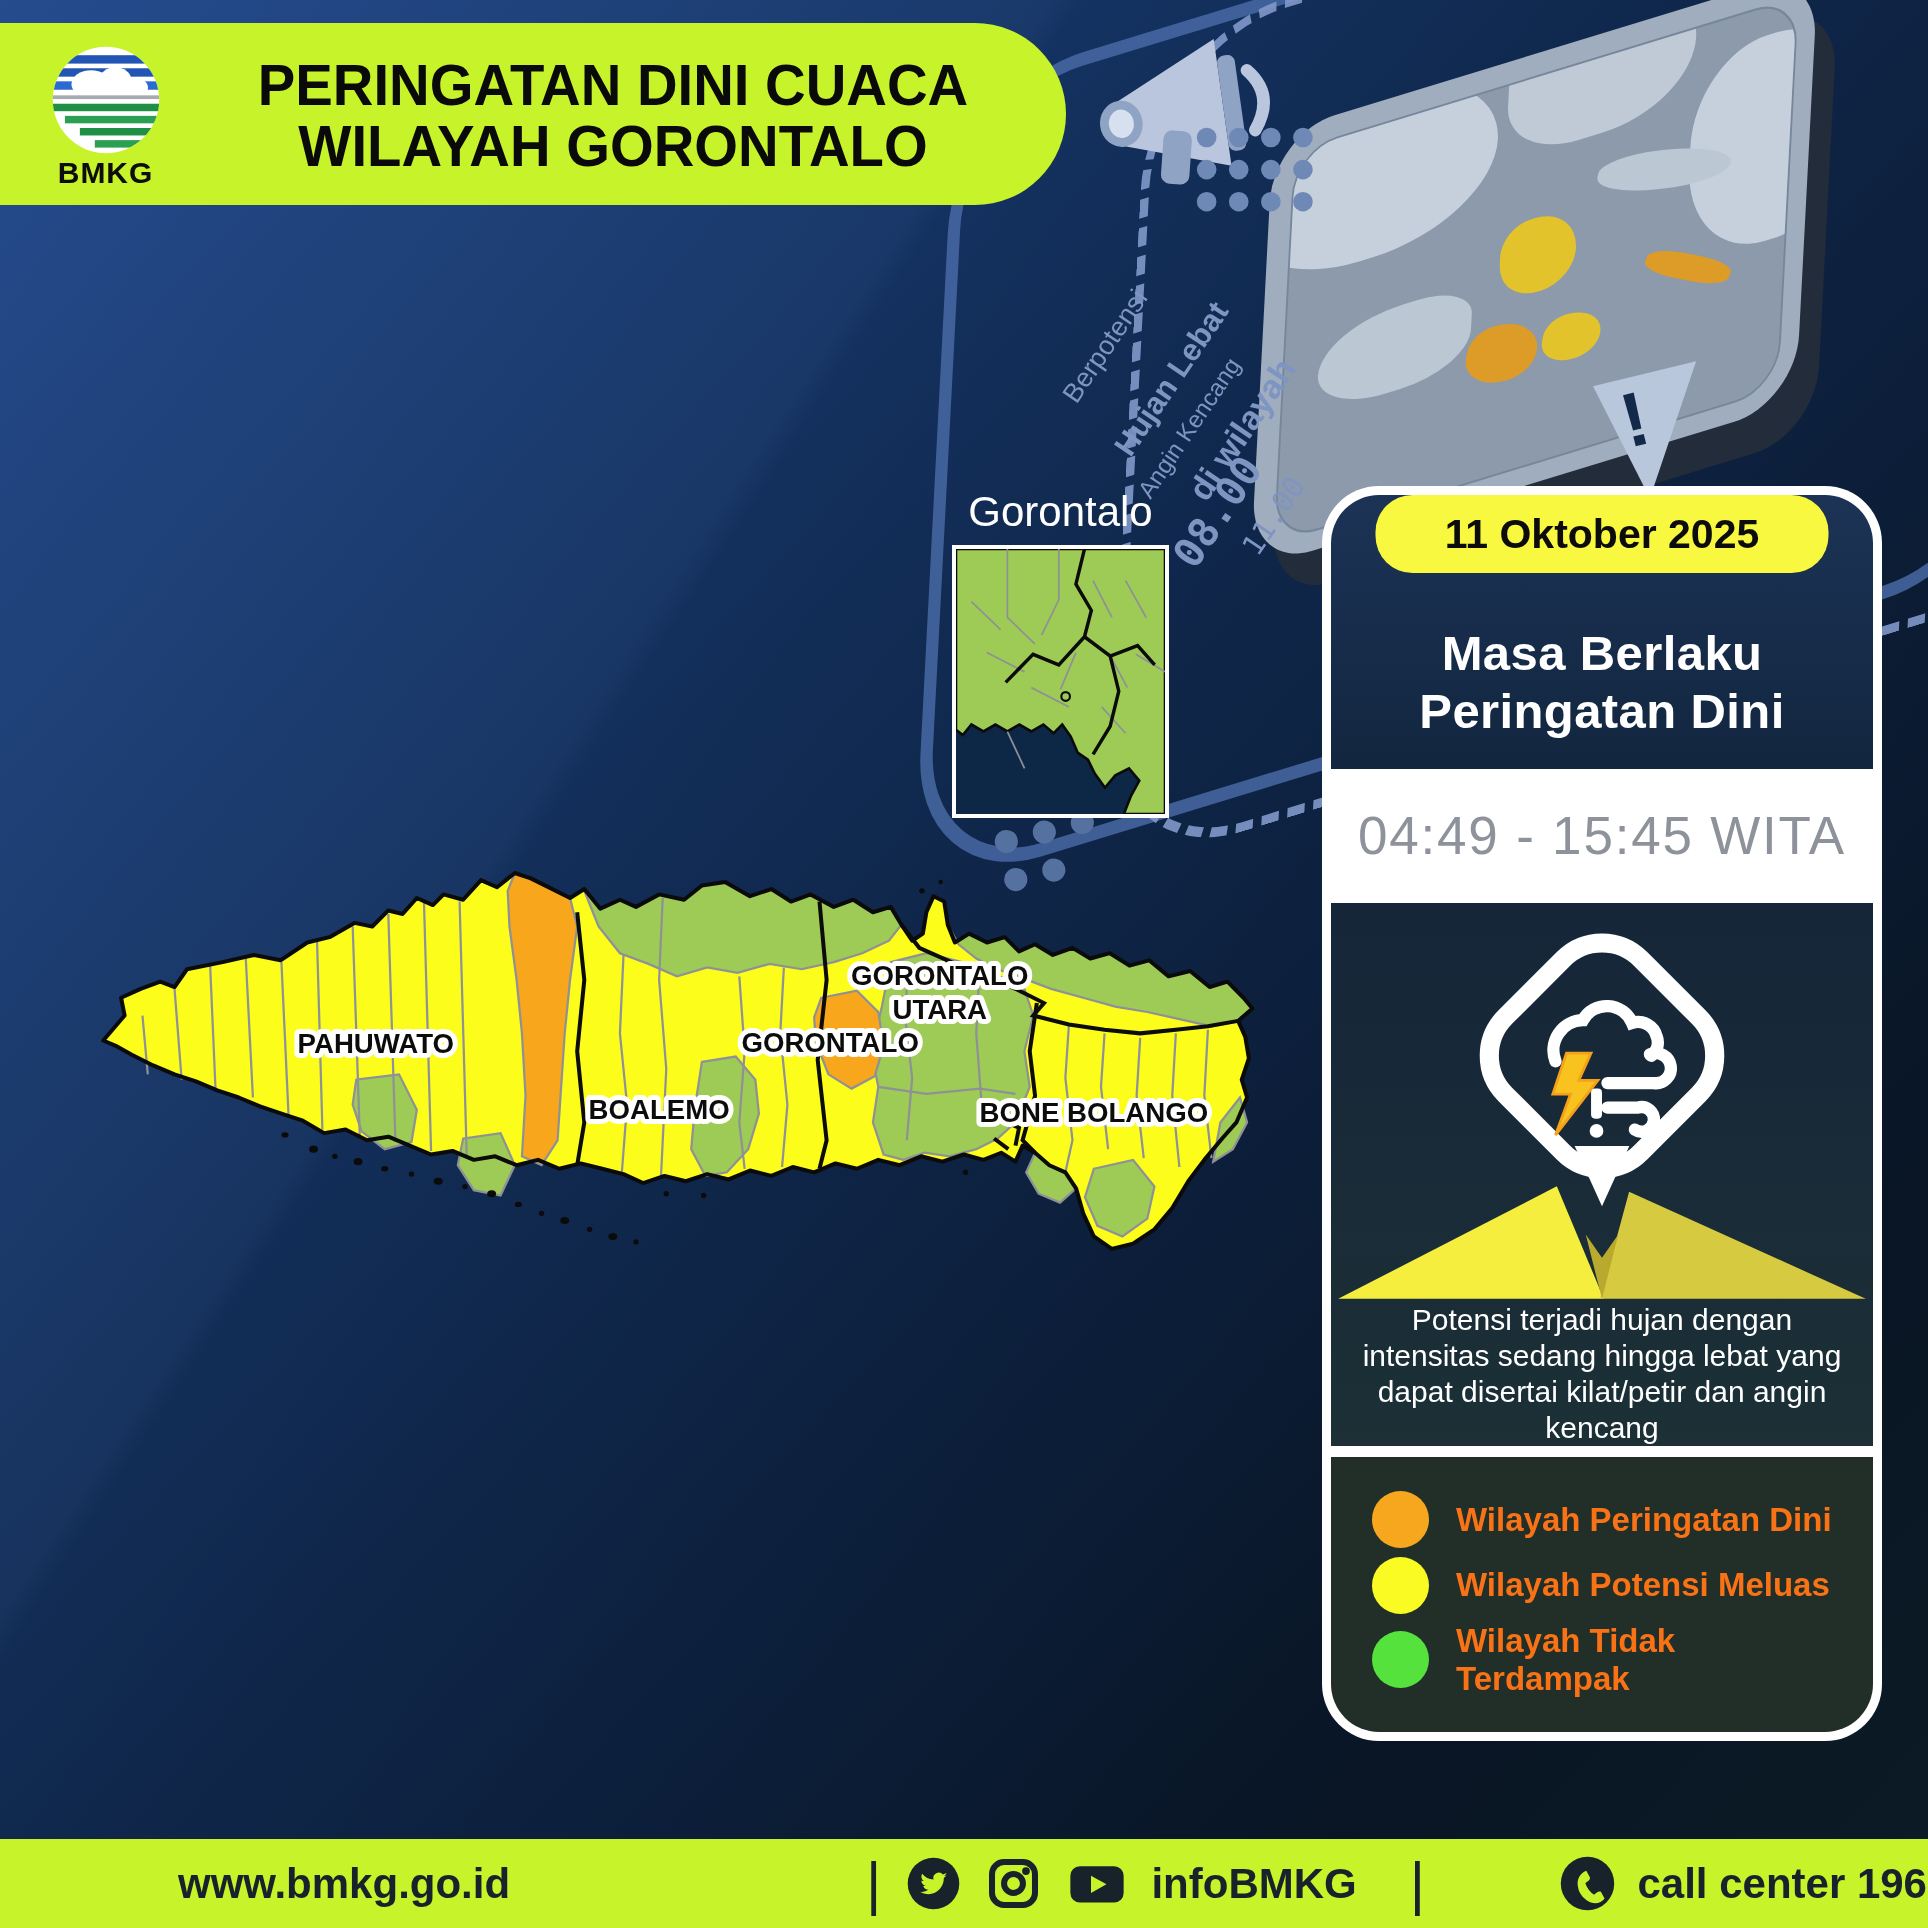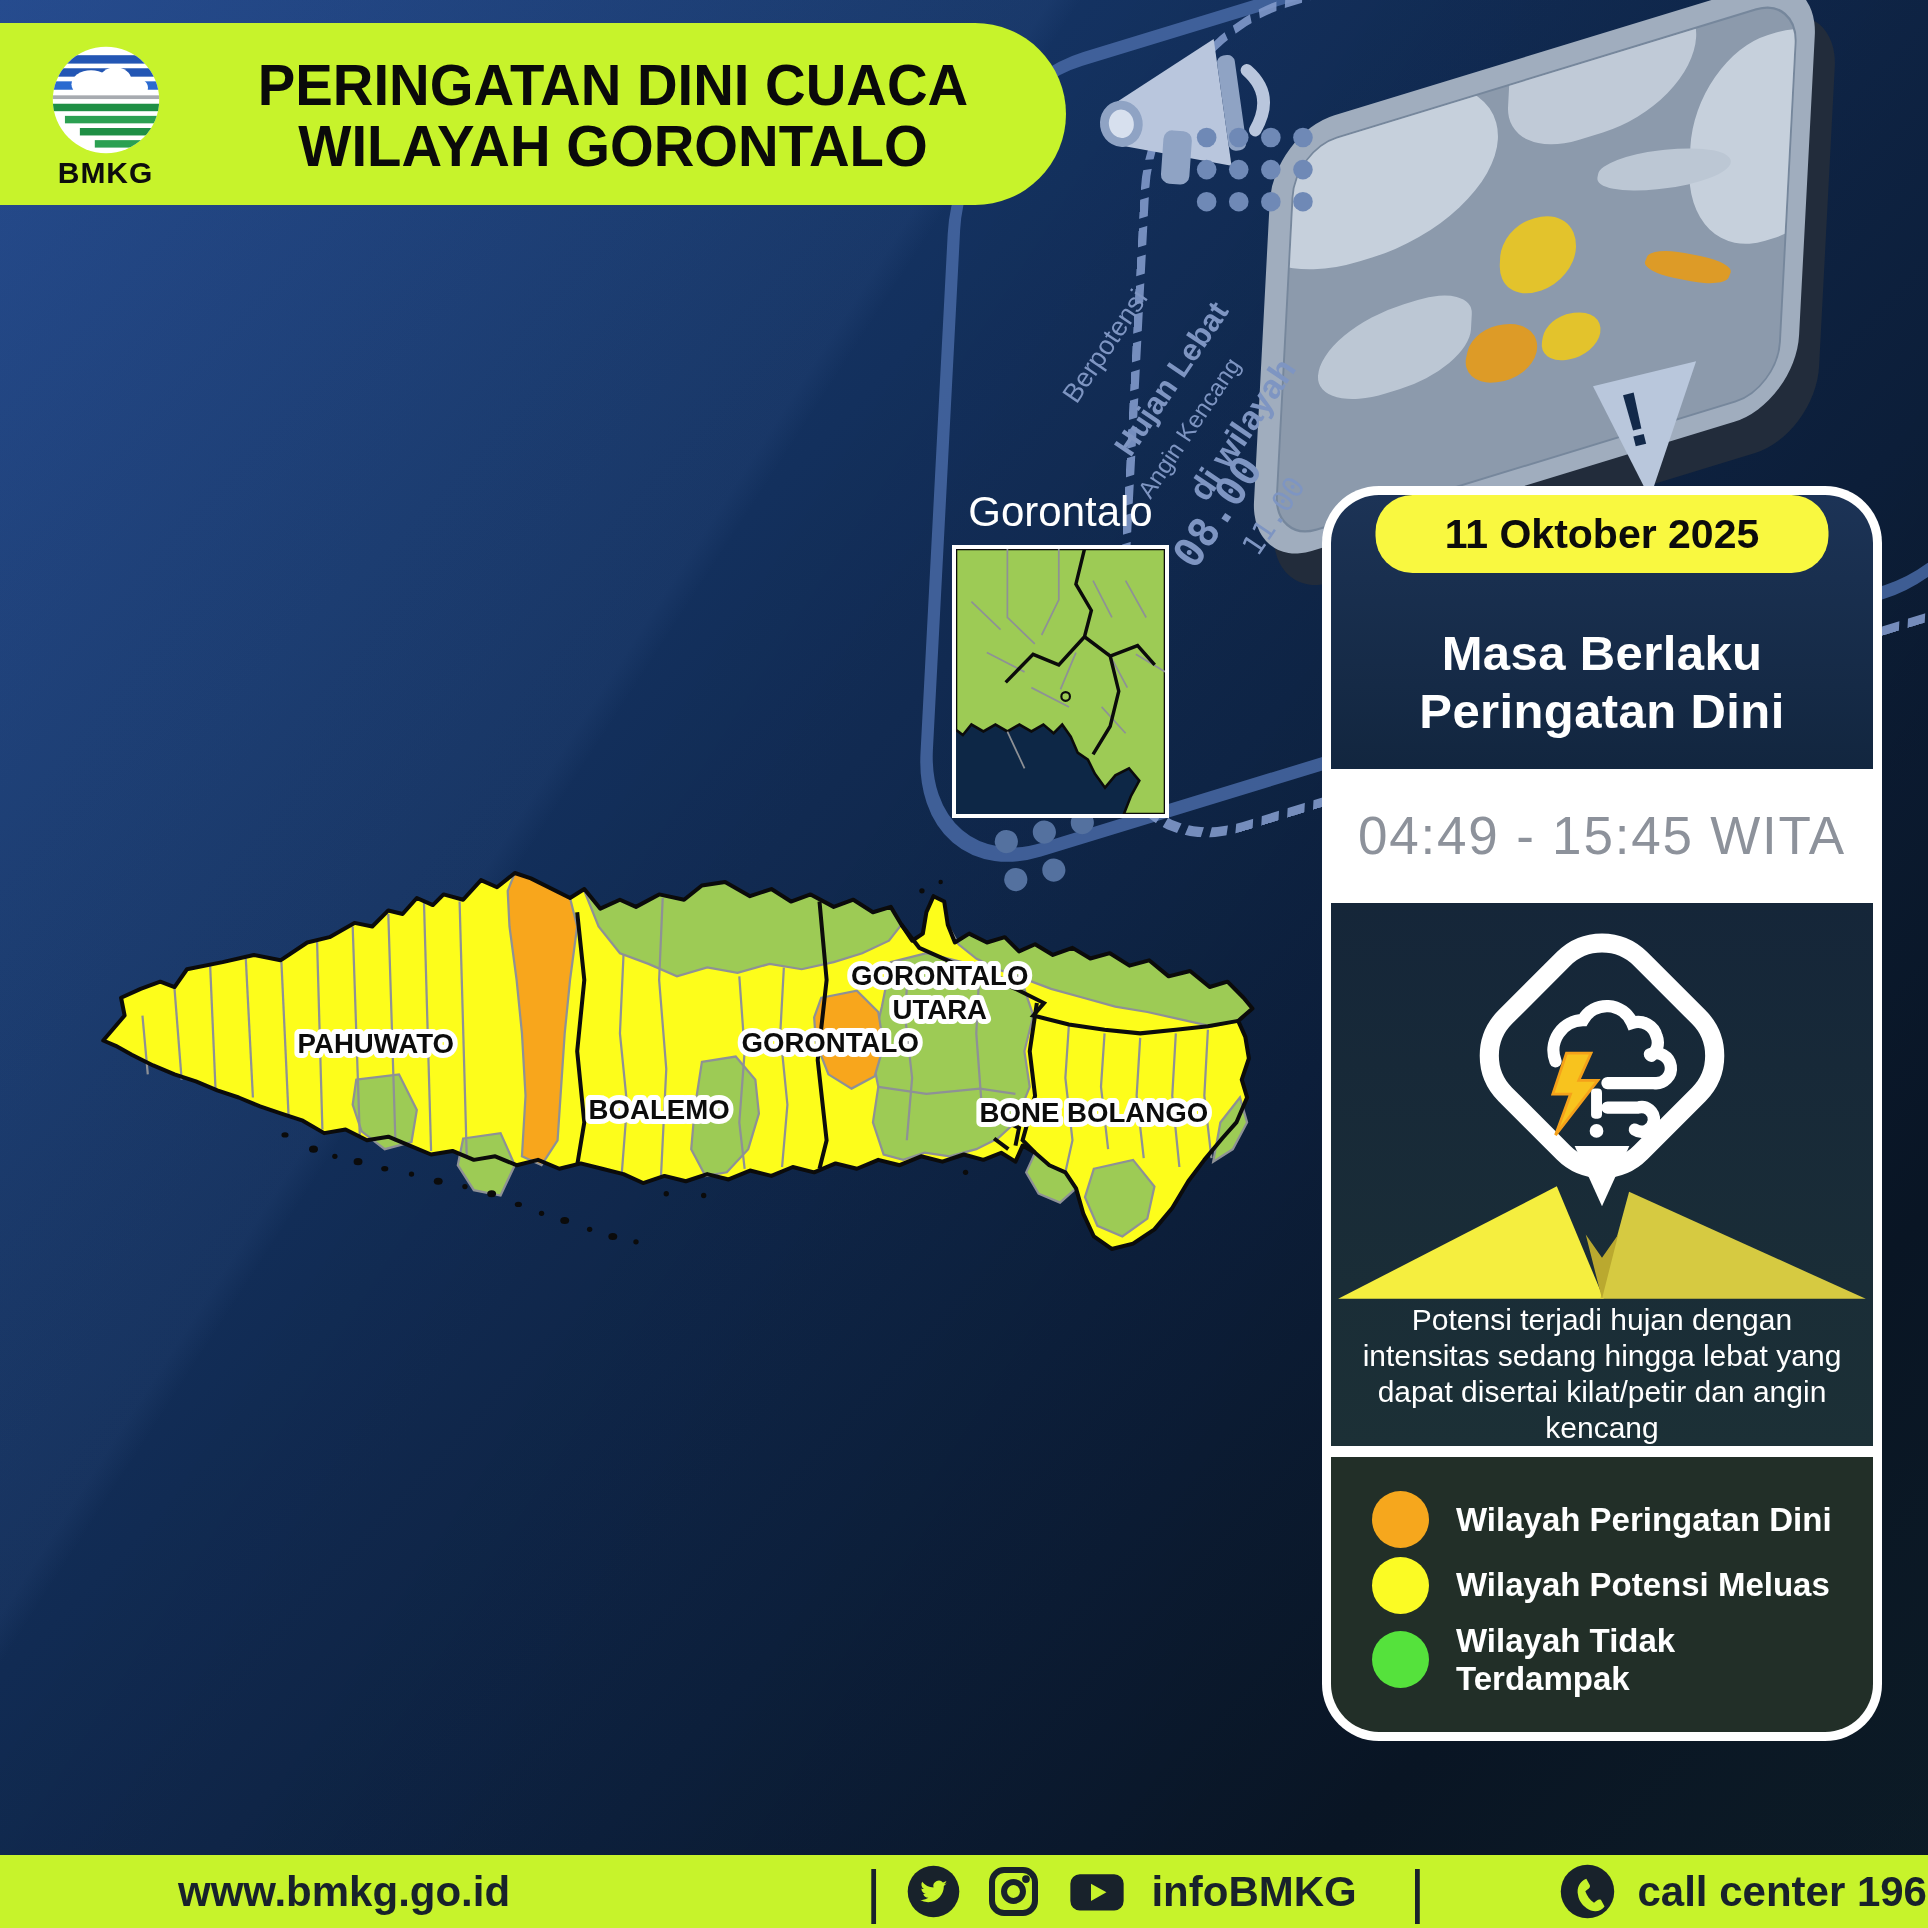--- a/index.html
+++ b/index.html
@@ -68,24 +68,24 @@
     color:#8d929b;font-size:53px;letter-spacing:1.8px;}
   .card-c{position:relative;height:552px;background:linear-gradient(180deg,#152639,#1c3036);overflow:hidden;}
   .warn-icon{position:absolute;left:50%;top:16px;transform:translateX(-50%);}
   .mountains{position:absolute;left:0;top:269px;width:100%;}
   .card-desc{position:absolute;left:50%;top:399px;transform:translateX(-50%);width:492px;
     color:#fff;font-size:30px;line-height:1.2;text-align:center;}
   .card-d{height:278px;background:#222f28;border-radius:0 0 48px 48px;box-sizing:border-box;
     padding:34px 41px;display:flex;flex-direction:column;justify-content:space-between;}
   .legend-row{display:flex;align-items:center;gap:27px;}
   .legend-dot{width:57px;height:57px;border-radius:50%;flex:0 0 auto;}
-  .legend-label{color:#ffffff;font-size:33px;font-weight:700;}
-
-  
-  .footer{position:absolute;left:0;bottom:0;width:1928px;height:73px;background:#c7f32b;
+  .legend-label{color:#f97316;font-size:33px;font-weight:700;}
+
+  
+  .footer{position:absolute;left:0;bottom:0;width:1928px;height:89px;background:#c7f32b;
     display:flex;align-items:center;color:#18222b;z-index:5;}
   .footer .website{margin-left:178px;font-size:42px;font-weight:700;}
   .footer .sep{font-size:59px;font-weight:400;}
   .sep1{margin-left:356px;}
   .sep2{margin-left:53px;}
   .f-icon{margin-left:25px;display:flex;align-items:center;}
   .footer .handle{margin-left:23px;font-size:42px;font-weight:700;}
   .footer .cc-text{margin-left:21.4px;font-size:42px;font-weight:700;}
   .cc-icon{margin-left:134px;}
 </style>

